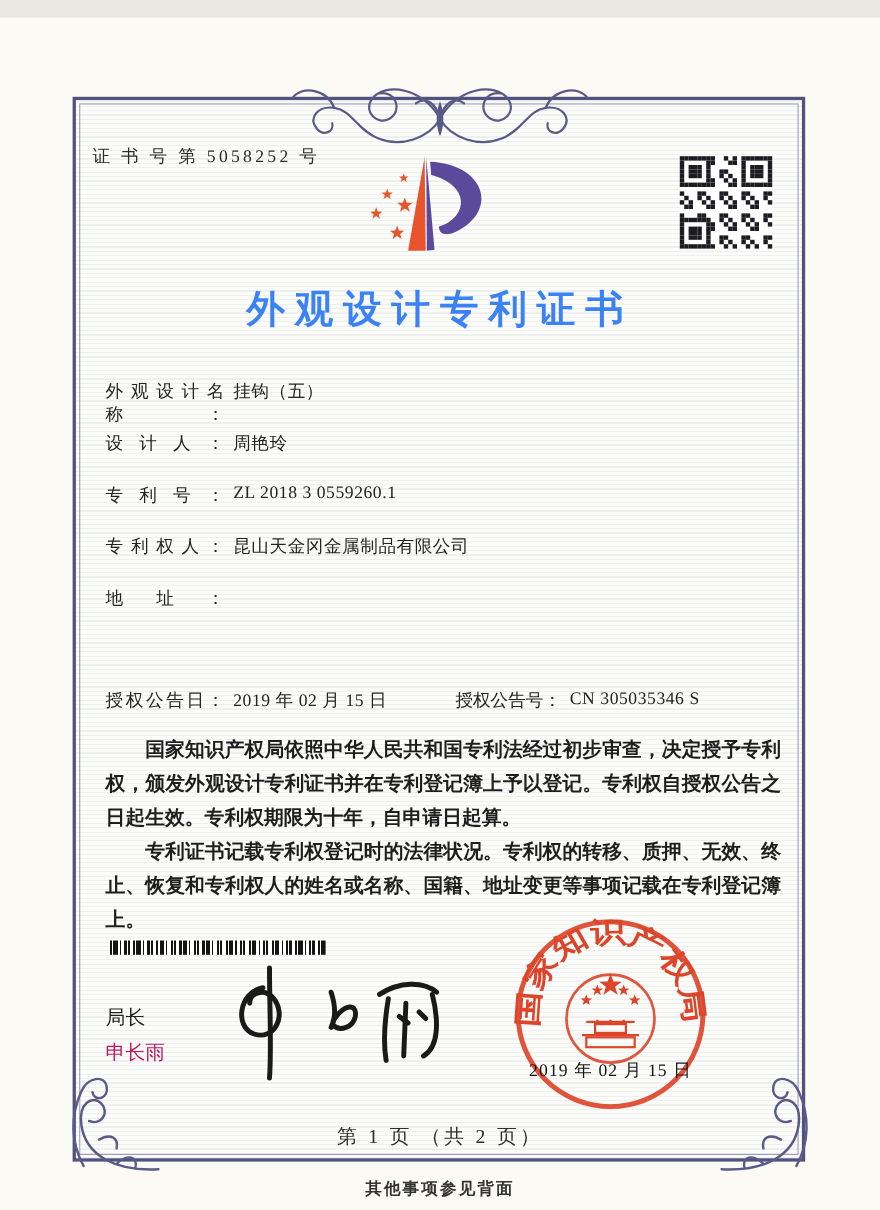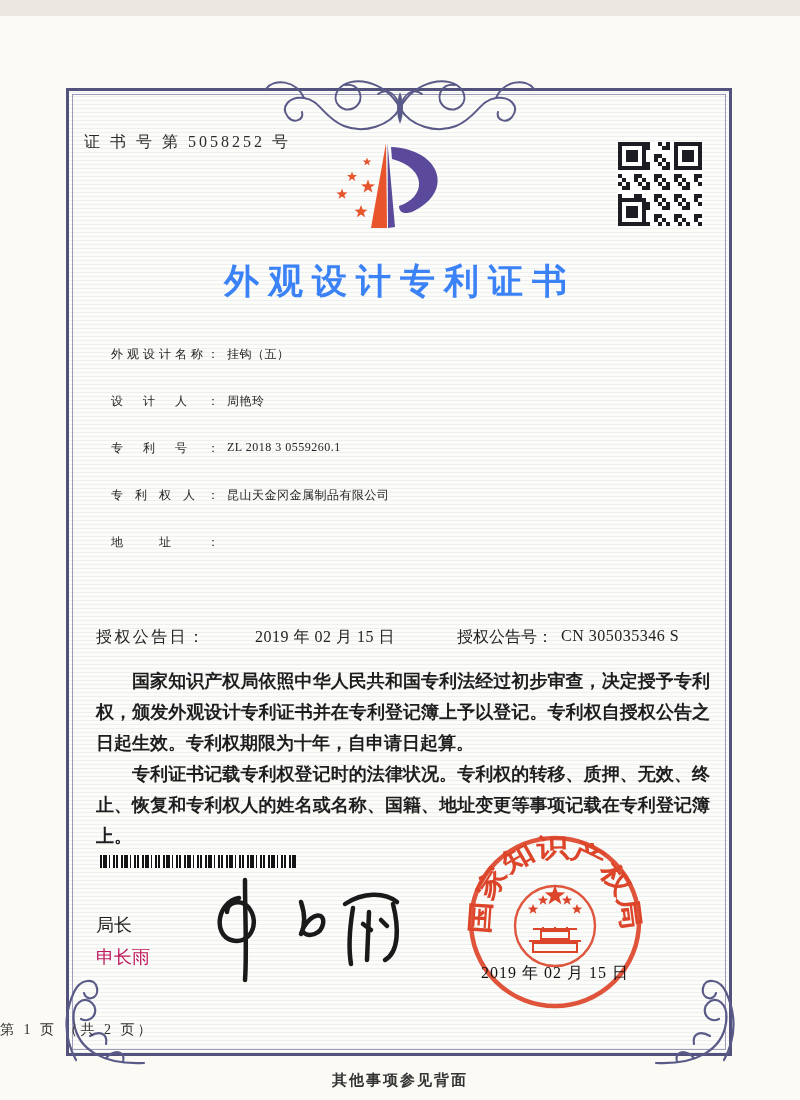--- a/index.html
+++ b/index.html
@@ -24,29 +24,29 @@
     position:absolute;left:84px;top:116px;font-size:16px;letter-spacing:3px;color:#2b2b2b;
   }
   .qr{position:absolute;left:618px;top:126px;width:84px;height:84px;
       display:grid;grid-template-columns:repeat(21,1fr);grid-template-rows:repeat(21,1fr);background:#fff;}
   .qr div{background:transparent;}
   .qr div.on{background:#1c1c22;}
   .title{
     position:absolute;left:0;top:242px;width:100%;text-align:center;
     font-size:35px;font-weight:700;letter-spacing:9px;color:#3b82f6;
   }
-  .fields{position:absolute;left:111px;top:330px;width:616px;font-size:12px;}
+  .fields{position:absolute;left:96px;top:330px;width:616px;font-size:16px;}
   .frow{height:47px;display:flex;align-items:flex-start;}
   .flabel{
     display:inline-block;width:108px;text-align:justify;text-align-last:justify;
     color:#232323;flex:none;
   }
   .fvalue{margin-left:8px;color:#232323;letter-spacing:0.5px;}
   .grant-row{position:absolute;left:96px;top:611px;width:616px;font-size:16px;display:flex;}
-  .grant-left{display:flex;gap:43px;}
+  .grant-left{display:flex;}
   .grant-right{display:flex;margin-left:62px;}
   .paras{
     position:absolute;left:96px;top:650px;width:614px;
     font-size:18px;line-height:31px;text-align:justify;color:#1e1e1e;font-weight:600;
   }
   .paras p{margin:0;text-indent:2em;}
   .barcode{
     position:absolute;left:100px;top:839px;width:196px;height:13px;
     background:repeating-linear-gradient(90deg,
       #141414 0 2px,#ffffff 2px 3px,
@@ -58,22 +58,22 @@
   .signer-title{position:absolute;left:96px;top:897px;font-size:18px;color:#1f1f1f;
     font-family:"Liberation Sans","DejaVu Sans",sans-serif;}
   .signer-name{position:absolute;left:96px;top:929px;font-size:18px;color:#be185d;
     font-family:"Liberation Sans","DejaVu Sans",sans-serif;text-align:center;}
   .signature{position:absolute;left:205px;top:852px;}
   .seal{position:absolute;left:463px;top:816px;}
   .seal-date{
     position:absolute;left:463px;top:947px;width:184px;text-align:center;
     font-size:16px;color:#141414;letter-spacing:1px;
   }
-  .page-info{position:absolute;left:0;top:1005px;width:100%;text-align:left;
-    font-size:14px;letter-spacing:3px;color:#2d2d2d;font-family:Liberation Serif, serif;}
+  .page-info{position:absolute;left:0;top:1005px;width:100%;text-align:center;
+    font-size:18px;letter-spacing:3px;color:#2d2d2d;font-family:Liberation Serif, serif;}
   .back-note{position:absolute;left:0;top:1055px;width:100%;text-align:center;
     font-size:15px;letter-spacing:2px;color:#333;font-weight:600;}
 </style>
 </head>
 <body>
 
 <div class="page">
 
   <div class="frame"></div>
 

